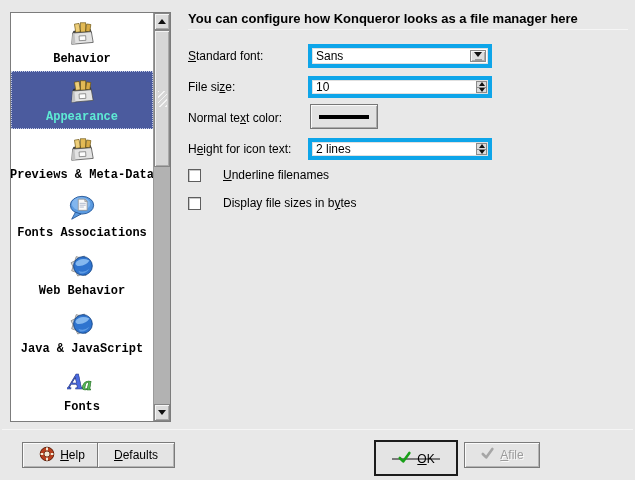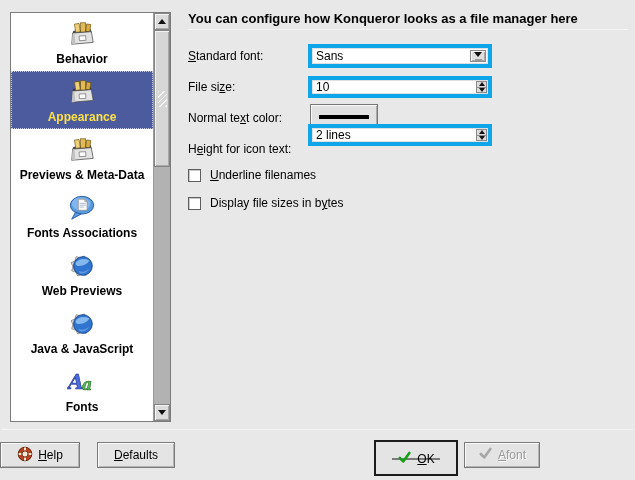--- a/index.html
+++ b/index.html
@@ -16,22 +16,22 @@
   .listbox {
     position:absolute; left:10px; top:12px; width:161px; height:410px;
     background:#fff; border:1px solid #7c7c7c; display:flex;
   }
   .list-items { flex:1; overflow:hidden; }
   .list-item {
     height:58px; display:flex; flex-direction:column; align-items:center;
     justify-content:flex-end; padding-bottom:5px; cursor:default;
   }
   .list-item .icon-wrap { height:32px; display:flex; align-items:center; justify-content:center; }
-  .list-item .lbl { font-weight:bold; font-size:12px; margin-top:2px; white-space:nowrap; }
-  .list-item.selected { background:#4b5b9e; color:#fde047; outline:1px dotted #c6cde6; outline-offset:-1px; }
+  .list-item .lbl { font-weight:bold; font-size:12px; margin-top:2px; white-space:nowrap;font-family:Liberation Mono, monospace; }
+  .list-item.selected { background:#4b5b9e; color:#5eead4; outline:1px dotted #c6cde6; outline-offset:-1px; }
 
   .scrollbar { width:17px; display:flex; flex-direction:column; background:#b2b2b2; border-left:1px solid #9a9a9a; }
   .sb-btn {
     height:17px; background:#dcdcdc; border:1px solid #858585;
     box-shadow: inset 1px 1px 0 #f6f6f6, inset -1px -1px 0 #a9a9a9;
     display:flex; align-items:center; justify-content:center;
   }
   .sb-thumb {
     height:137px; background:#d6d6d6; border:1px solid #858585;
     box-shadow: inset 1px 1px 0 #f3f3f3, inset -1px -1px 0 #a9a9a9;
@@ -68,52 +68,52 @@
 
   .combo { top:44px; height:24px; }
   .combo-btn {
     position:absolute; right:2px; top:2px; bottom:2px; width:16px; background:#dedede;
     border:1px solid #8a8a8a; box-shadow: inset 1px 1px 0 #f6f6f6, inset -1px -1px 0 #ababab;
     display:flex; flex-direction:column; align-items:center; justify-content:center; gap:2px;
   }
   .combo-btn .dash { width:7px; height:2px; background:#9a9a9a; }
 
   .spin { height:22px; }
-  .spin1 { top:76px; } .spin2 { top:124px;padding-left:8px; }
+  .spin1 { top:76px; } .spin2 { top:138px;padding-left:8px; }
   .spin-btns { position:absolute; right:1px; top:1px; bottom:1px; width:11px; display:flex; flex-direction:column; }
   .sp-btn {
     flex:1; background:#dcdcdc; border:1px solid #8a8a8a;
     display:flex; align-items:center; justify-content:center;
   }
   .sp-btn + .sp-btn { border-top:none; }
 
   .color-btn {
     position:absolute; left:310px; top:104px; width:68px; height:25px;
     background:#e2e2e2; border:1px solid #777;
     box-shadow: inset 1px 1px 0 #fafafa, inset -1px -1px 0 #ababab;
     display:flex; align-items:center; justify-content:center;
   }
   .color-btn .swatch { width:50px; height:4px; background:#000; }
 
-  .check-row { position:absolute; left:188px; height:16px; display:flex; align-items:center; gap:9px; }
+  .check-row { position:absolute; left:188px; height:16px; display:flex; align-items:center; gap:22px; }
   .check1 { top:167px; } .check2 { top:195px; }
   .checkbox {
     width:13px; height:13px; background:#fff; border:1px solid #5e5e5e;
     box-shadow: inset 1px 1px 0 #c9c9c9;
   }
 
   
   .btn {
     position:absolute; top:442px; height:26px; background:#e4e4e4;
     border:1px solid #7a7a7a;
     box-shadow: inset 1px 1px 0 #fbfbfb, inset -1px -1px 0 #b4b4b4;
     display:flex; align-items:center; justify-content:center; gap:5px;
     font-size:12px; cursor:default; white-space:nowrap;
   }
-  .btn-help { left:0; width:80px; }
+  .btn-help { left:22px; width:80px; }
   .btn-defaults { left:97px; width:78px; }
   .ok-wrap {
     position:absolute; left:374px; top:440px; width:84px; height:30px;
     border:2px solid #1c1c1c; background:#e4e4e4; padding:16px;
   }
   .ok-wrap .btn { position:static; width:100%; height:100%; }
   .btn-apply { left:464px; width:76px; color:#9b9b9b; text-shadow:1px 1px 0 #fafafa; }
   .btn-cancel { left:551px; width:72px; }
 </style>
 </head>
@@ -198,21 +198,21 @@
           <svg width="30" height="28" viewBox="0 0 32 30">
             <g fill="#d4d4d4" stroke="#8a8a8a" stroke-width="0.8">
               <rect x="7" y="7" width="16" height="16" transform="rotate(18 15 15)"></rect>
               <rect x="7" y="7" width="16" height="16" transform="rotate(63 15 15)"></rect>
             </g>
             <circle cx="17" cy="15" r="10" fill="#2f74cf" stroke="#18498c"></circle>
             <path d="M9 12 Q14 5 24 9 Q21 14 13 15 Q9 15 9 12 Z" fill="#8fc0f2" opacity="0.9"></path>
             <path d="M12 20 Q18 23 24 18 Q20 24 14 23 Z" fill="#6aa6e8" opacity="0.8"></path>
           </svg>
         </span>
-        <span class="lbl">Web Previews</span>
+        <span class="lbl">Web Behavior</span>
       </div>
 
       <div class="list-item">
         <span class="icon-wrap">
           <svg width="30" height="28" viewBox="0 0 32 30">
             <g fill="#d4d4d4" stroke="#8a8a8a" stroke-width="0.8">
               <rect x="7" y="7" width="16" height="16" transform="rotate(18 15 15)"></rect>
               <rect x="7" y="7" width="16" height="16" transform="rotate(63 15 15)"></rect>
             </g>
             <circle cx="17" cy="15" r="10" fill="#2f74cf" stroke="#18498c"></circle>
@@ -334,17 +334,17 @@
       <span><span></span><span class="ul">O</span><span>K</span></span>
     </div>
   </div>
 
   <div class="btn btn-apply">
     <span>
       <svg width="15" height="15" viewBox="0 0 16 16">
         <path d="M3 8.5 L6.6 12.2 L13.2 3.2" fill="none" stroke="#a6a6a6" stroke-width="2.8" stroke-linecap="round" stroke-linejoin="round"></path>
       </svg>
     </span>
-    <span><span></span><span class="ul">A</span><span>font</span></span>
+    <span><span></span><span class="ul">A</span><span>file</span></span>
   </div>
 
 
 </div>
 
 </body></html>

